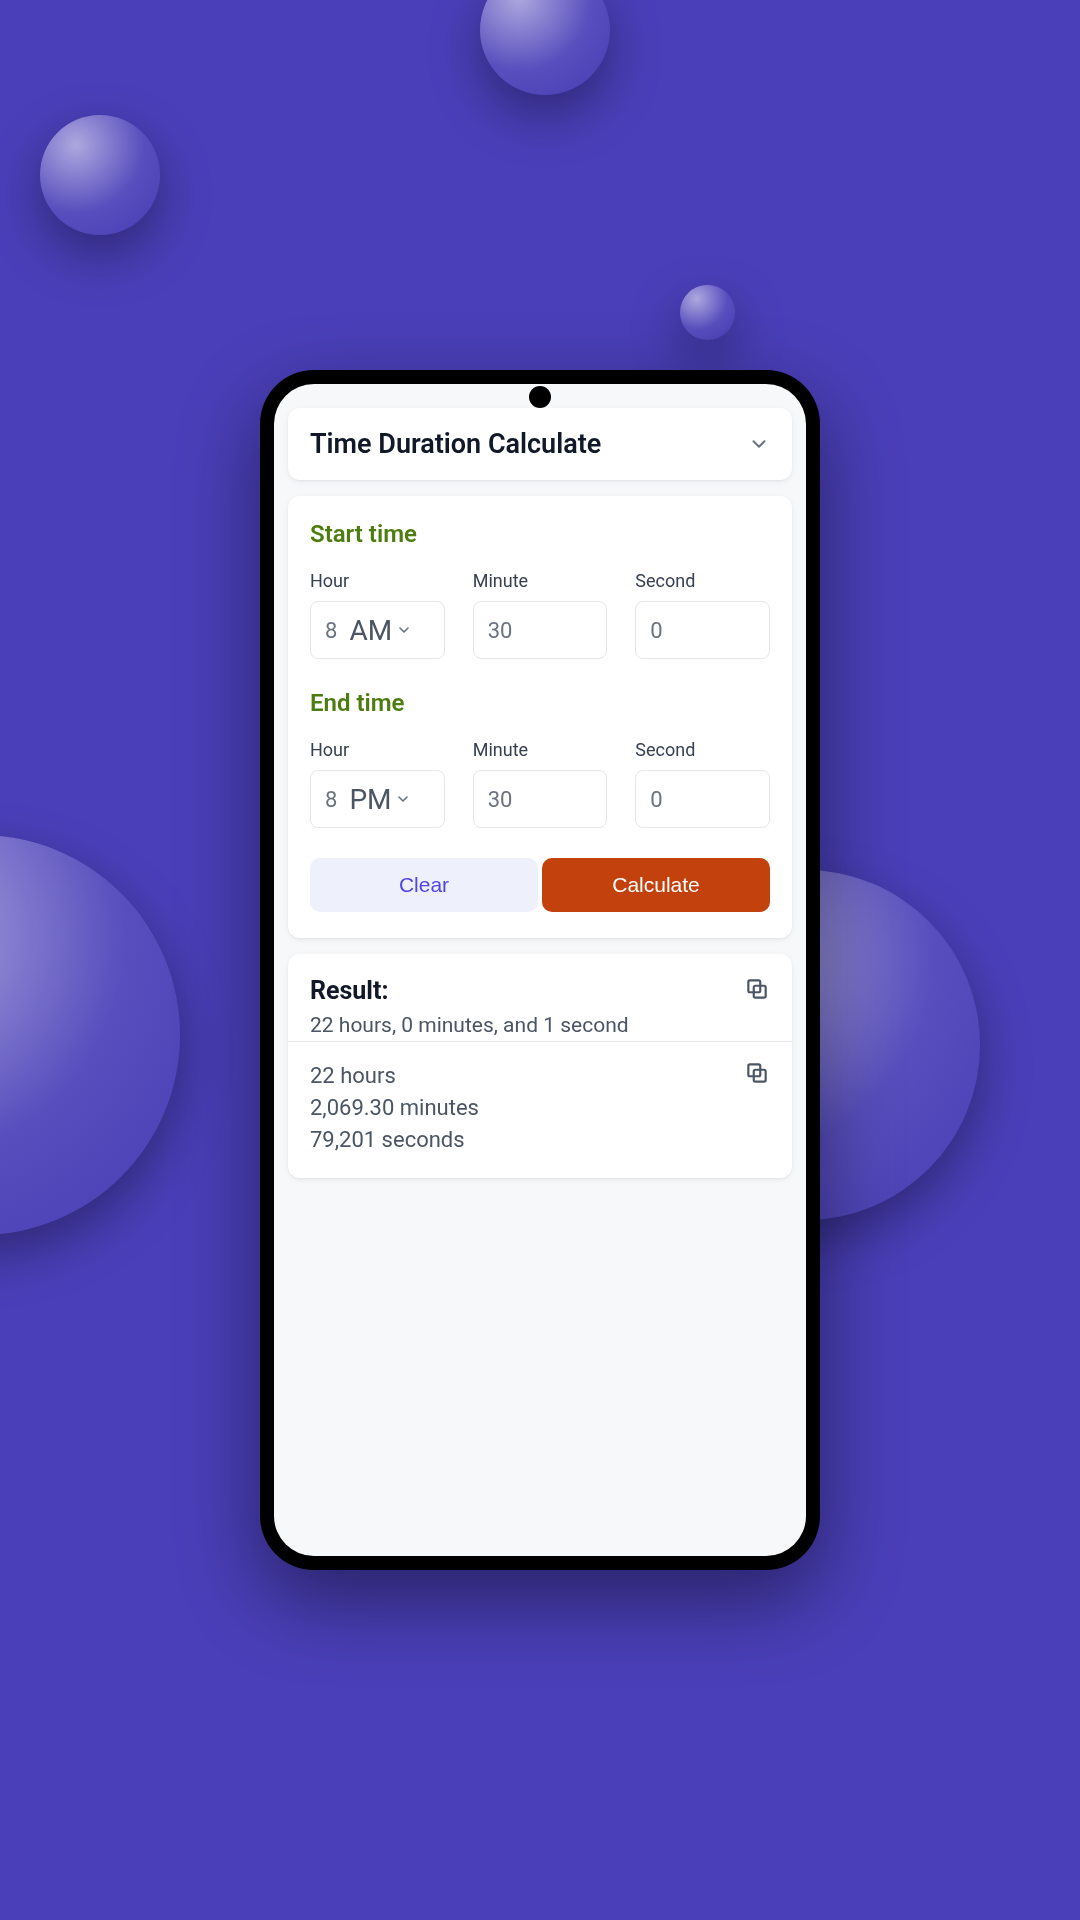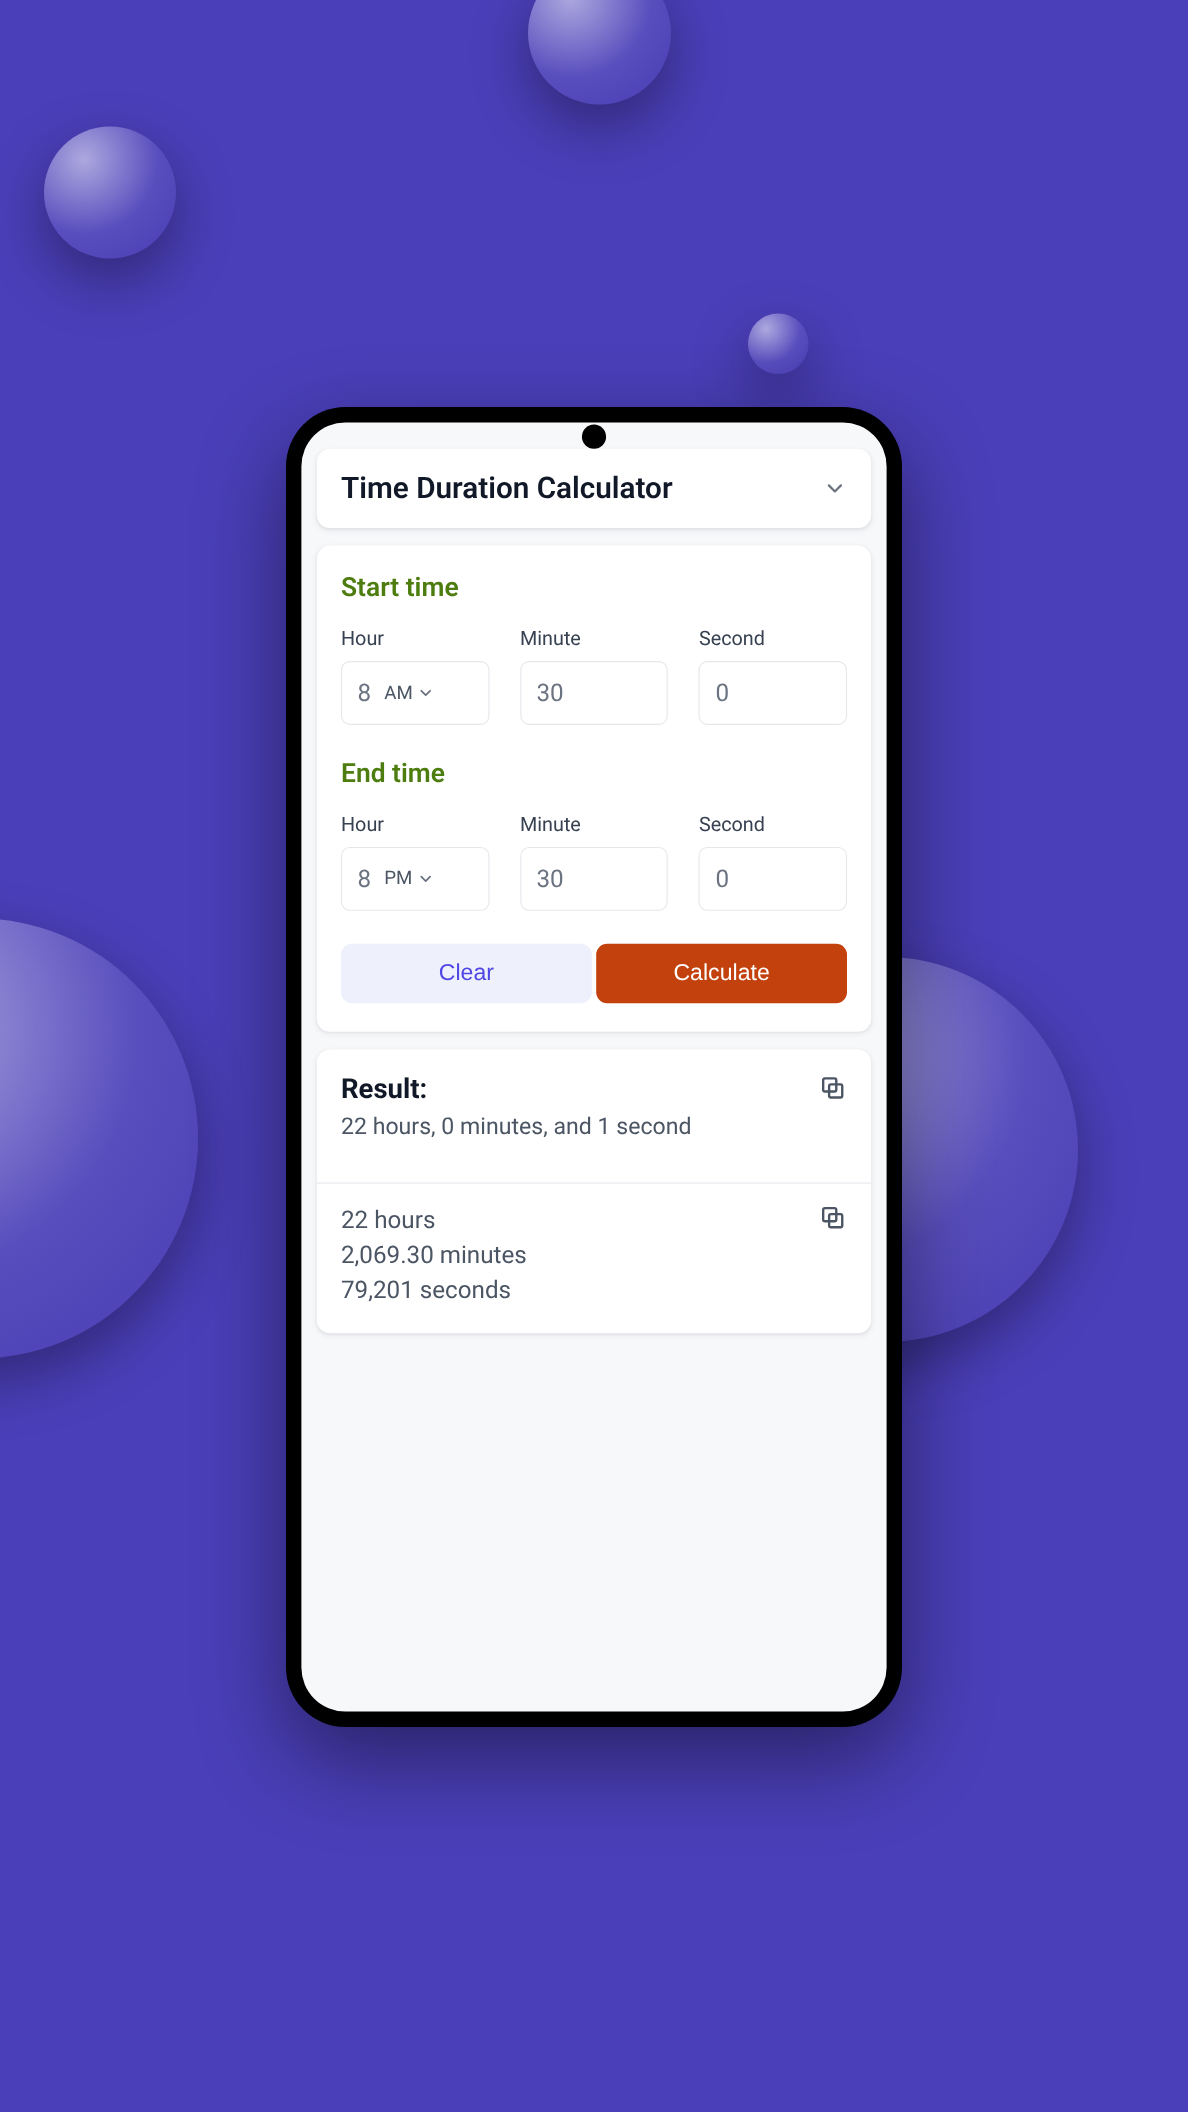--- a/index.html
+++ b/index.html
@@ -124,21 +124,21 @@
   display: flex;
   align-items: center;
   gap: 12px;
 }
 .hour-val { color: #6b7280; }
 .ampm {
   display: flex;
   align-items: center;
   gap: 4px;
   color: #4b5563;
-  font-size: 17px;
+  font-size: 28px;
 }
 .mini-chevron {
   width: 16px;
   height: 16px;
   color: #6b7280;
 }
 
 .btn-row {
   display: flex;
   gap: 4px;
@@ -180,21 +180,21 @@
 .copy-icon {
   width: 26px;
   height: 26px;
   color: #4b5563;
   flex-shrink: 0;
 }
 .result-summary {
   font-size: 21px;
   color: #4b5563;
   margin-top: 8px;
-  margin-bottom: 38px;
+  margin-bottom: 4px;
 }
 .divider {
   height: 1px;
   background: #e5e7eb;
   margin: 0 -22px;
 }
 .result-breakdown {
   padding: 18px 0 22px 0;
   display: flex;
   justify-content: space-between;
@@ -213,21 +213,21 @@
 <div class="sphere s2"></div>
 <div class="sphere s3"></div>
 <div class="sphere s4"></div>
 <div class="sphere s5"></div>
 
 <div class="phone">
   <div class="camera"></div>
   <div class="screen">
 
     <div class="card title-card">
-      <span class="title-text">Time Duration Calculator</span>
+      <span class="title-text">Time Duration Calculate</span>
       <svg class="chevron-down" viewBox="0 0 24 24" fill="none" stroke="currentColor" stroke-width="2.2" stroke-linecap="round" stroke-linejoin="round">
         <polyline points="6 9 12 15 18 9"></polyline>
       </svg>
     </div>
 
     <div class="card form-card">
       <div class="section-title">Start time</div>
       <div class="row">
         <div class="field">
           <div class="field-label">Hour</div>

